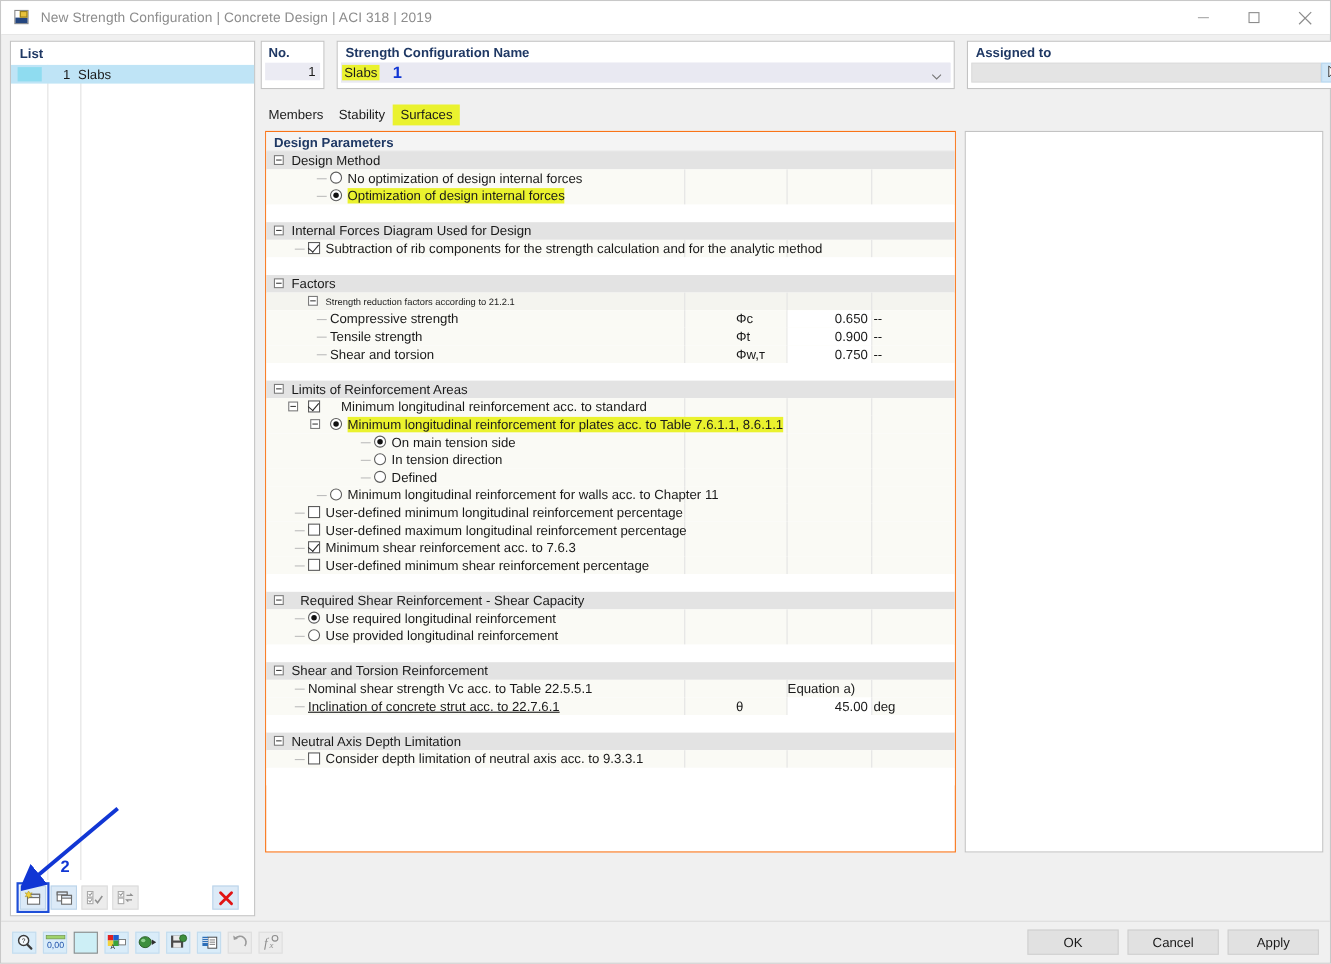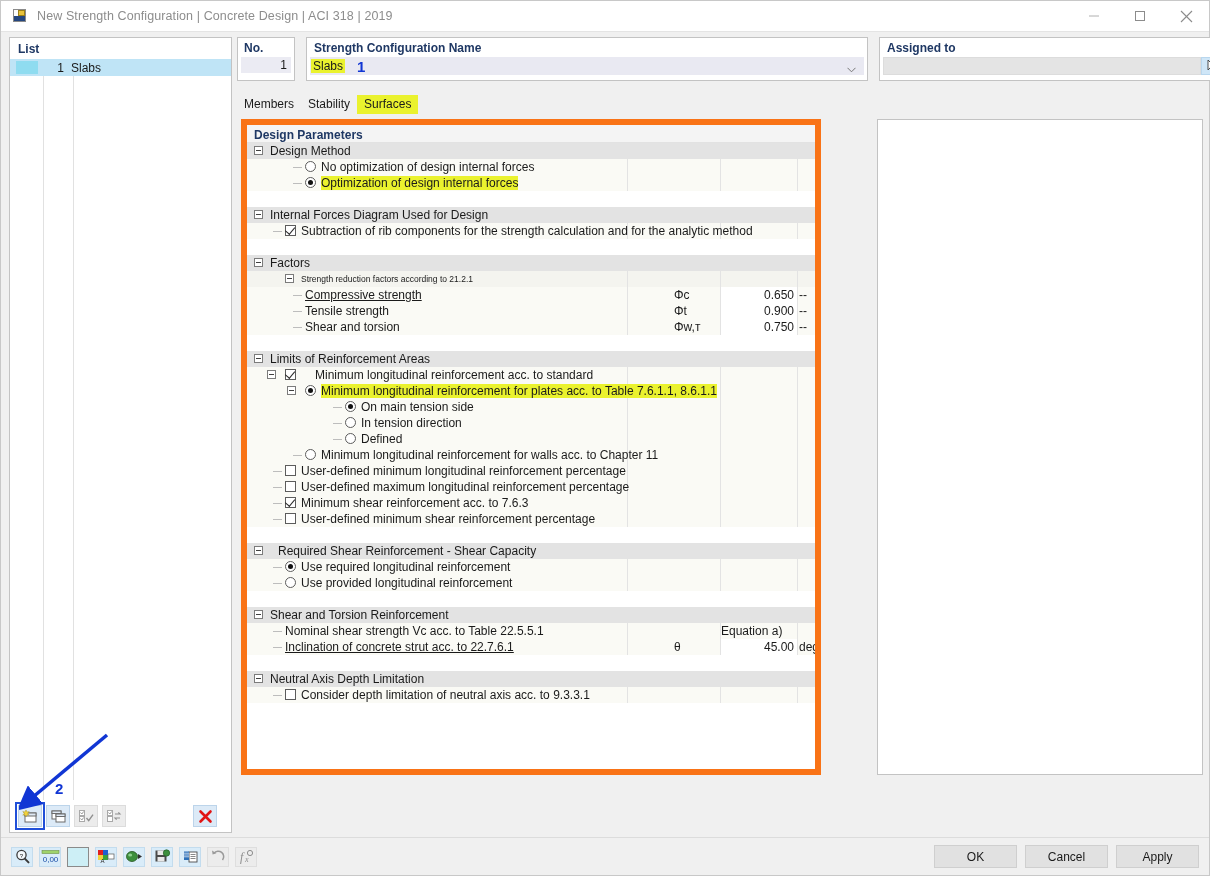--- a/index.html
+++ b/index.html
@@ -103,22 +103,22 @@
   .assign-input { flex:1; height:18px; background:#e4e4e4; border:1px solid #dcdcdc; }
   .assign-btn { width:22px; height:18px; background:#cfe6f7; border:1px solid #b9d7ee;
     position:relative; }
 
   
   .tabs { position:absolute; left:236px; top:94px; display:flex; align-items:center; gap:0; }
   .tab { font-size:12px; padding:2px 7px 3px 7px; color:#1a1a1a; }
   .tab.active { background:#eaf22e;text-align:right; }
 
   
-  .treepanel { position:absolute; left:240px; top:118px; width:580px; bottom:100px;
-    background:#ffffff; border:6px solid #f97316; overflow:hidden; }
+  .treepanel { position:absolute; left:240px; top:118px; width:628px; bottom:100px;
+    background:#ffffff; border:1px solid #f97316; overflow:hidden; }
   .tree-head { font-weight:bold; color:#1f3864; font-size:12px; padding:3px 0 2px 7px;
     background:#f4f4f4; border-bottom:1px solid #e2e2e2; height:18px; }
   .tree-body { position:relative; }
 
   .row { position:relative; height:16px; display:flex; align-items:center; font-size:12px;
     background:#fafaf5; }
   .row.group { background:#e3e3e3; }
   .row.spacer { background:#ffffff; }
   .row.sub { background:#f4f4ef; }
   
@@ -344,21 +344,21 @@
           <div class="colsep c2"></div>
           <div class="colsep c3"></div>
           <div class="exp" style="left: 38px; top: 3px;"></div>
           <span class="lbl" style="position: absolute; left: 54px;">Strength reduction factors according to 21.2.1</span>
         </div>
         <div class="row ">
           <div class="colsep c1"></div>
           <div class="colsep c2"></div>
           <div class="colsep c3"></div>
           <div class="guide" style="left: 46px; top: 8px;"></div>
-          <span class="lbl" style="position: absolute; left: 58px; text-decoration: underline;">Compressive strength</span>
+          <span class="lbl" style="position: absolute; left: 58px;">Compressive strength</span>
           <div class="cellsym">Φc</div>
           <div class="cellval">0.650</div>
           <div class="cellunit">--</div>
         </div>
         <div class="row ">
           <div class="colsep c1"></div>
           <div class="colsep c2"></div>
           <div class="colsep c3"></div>
           <div class="guide" style="left: 46px; top: 8px;"></div>
           <span class="lbl" style="position: absolute; left: 58px;">Tensile strength</span>

